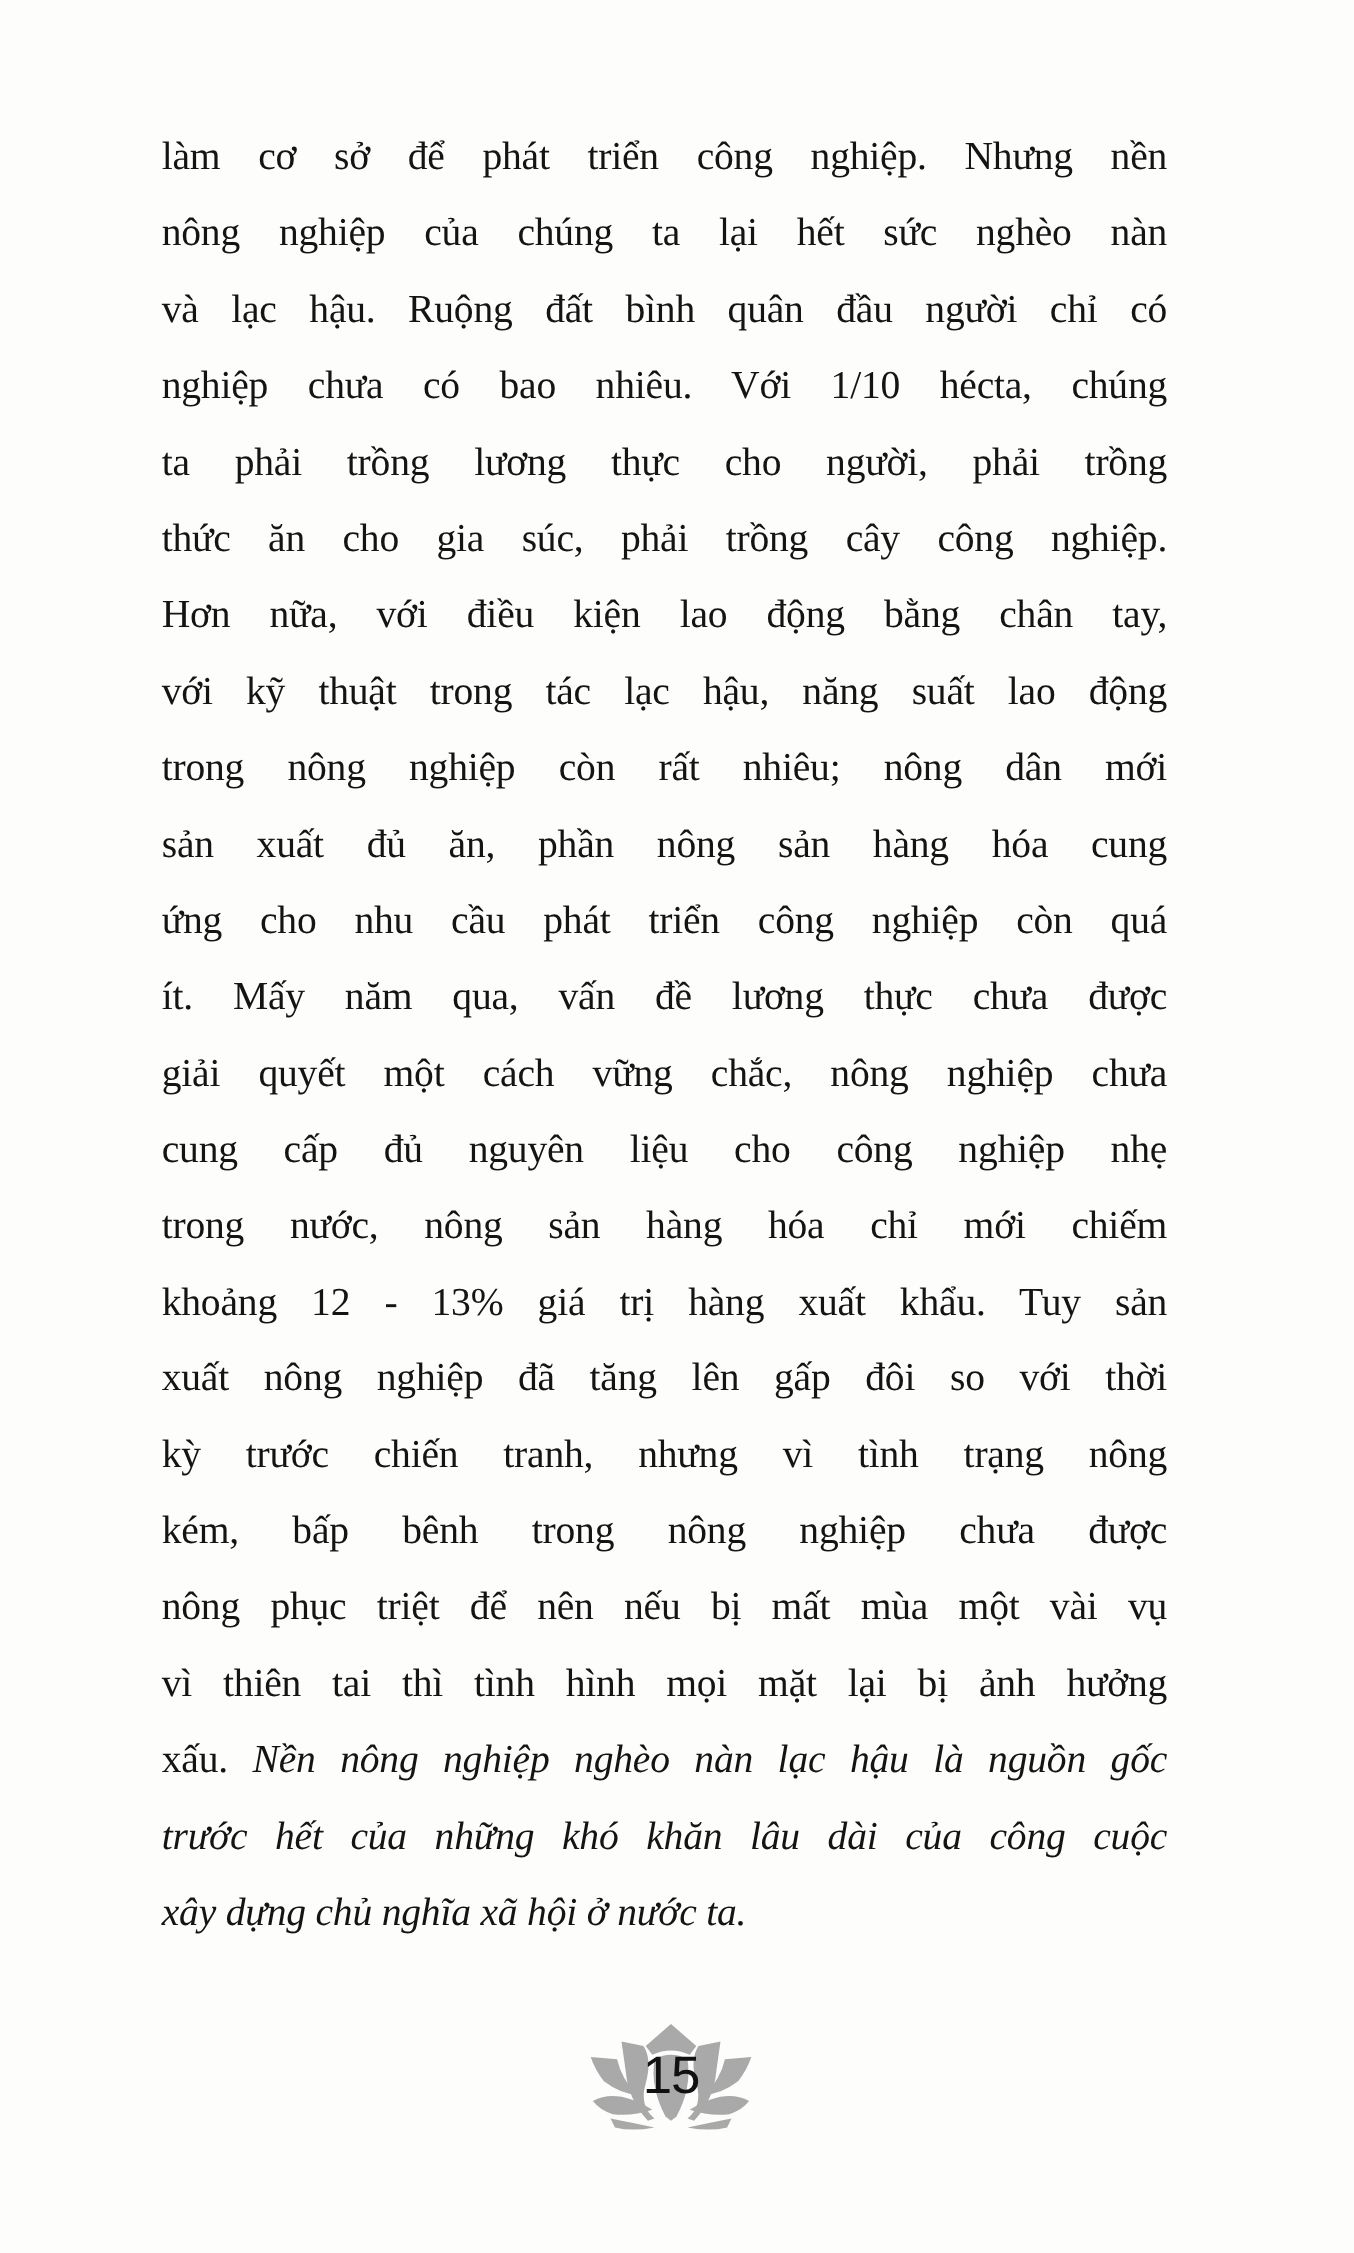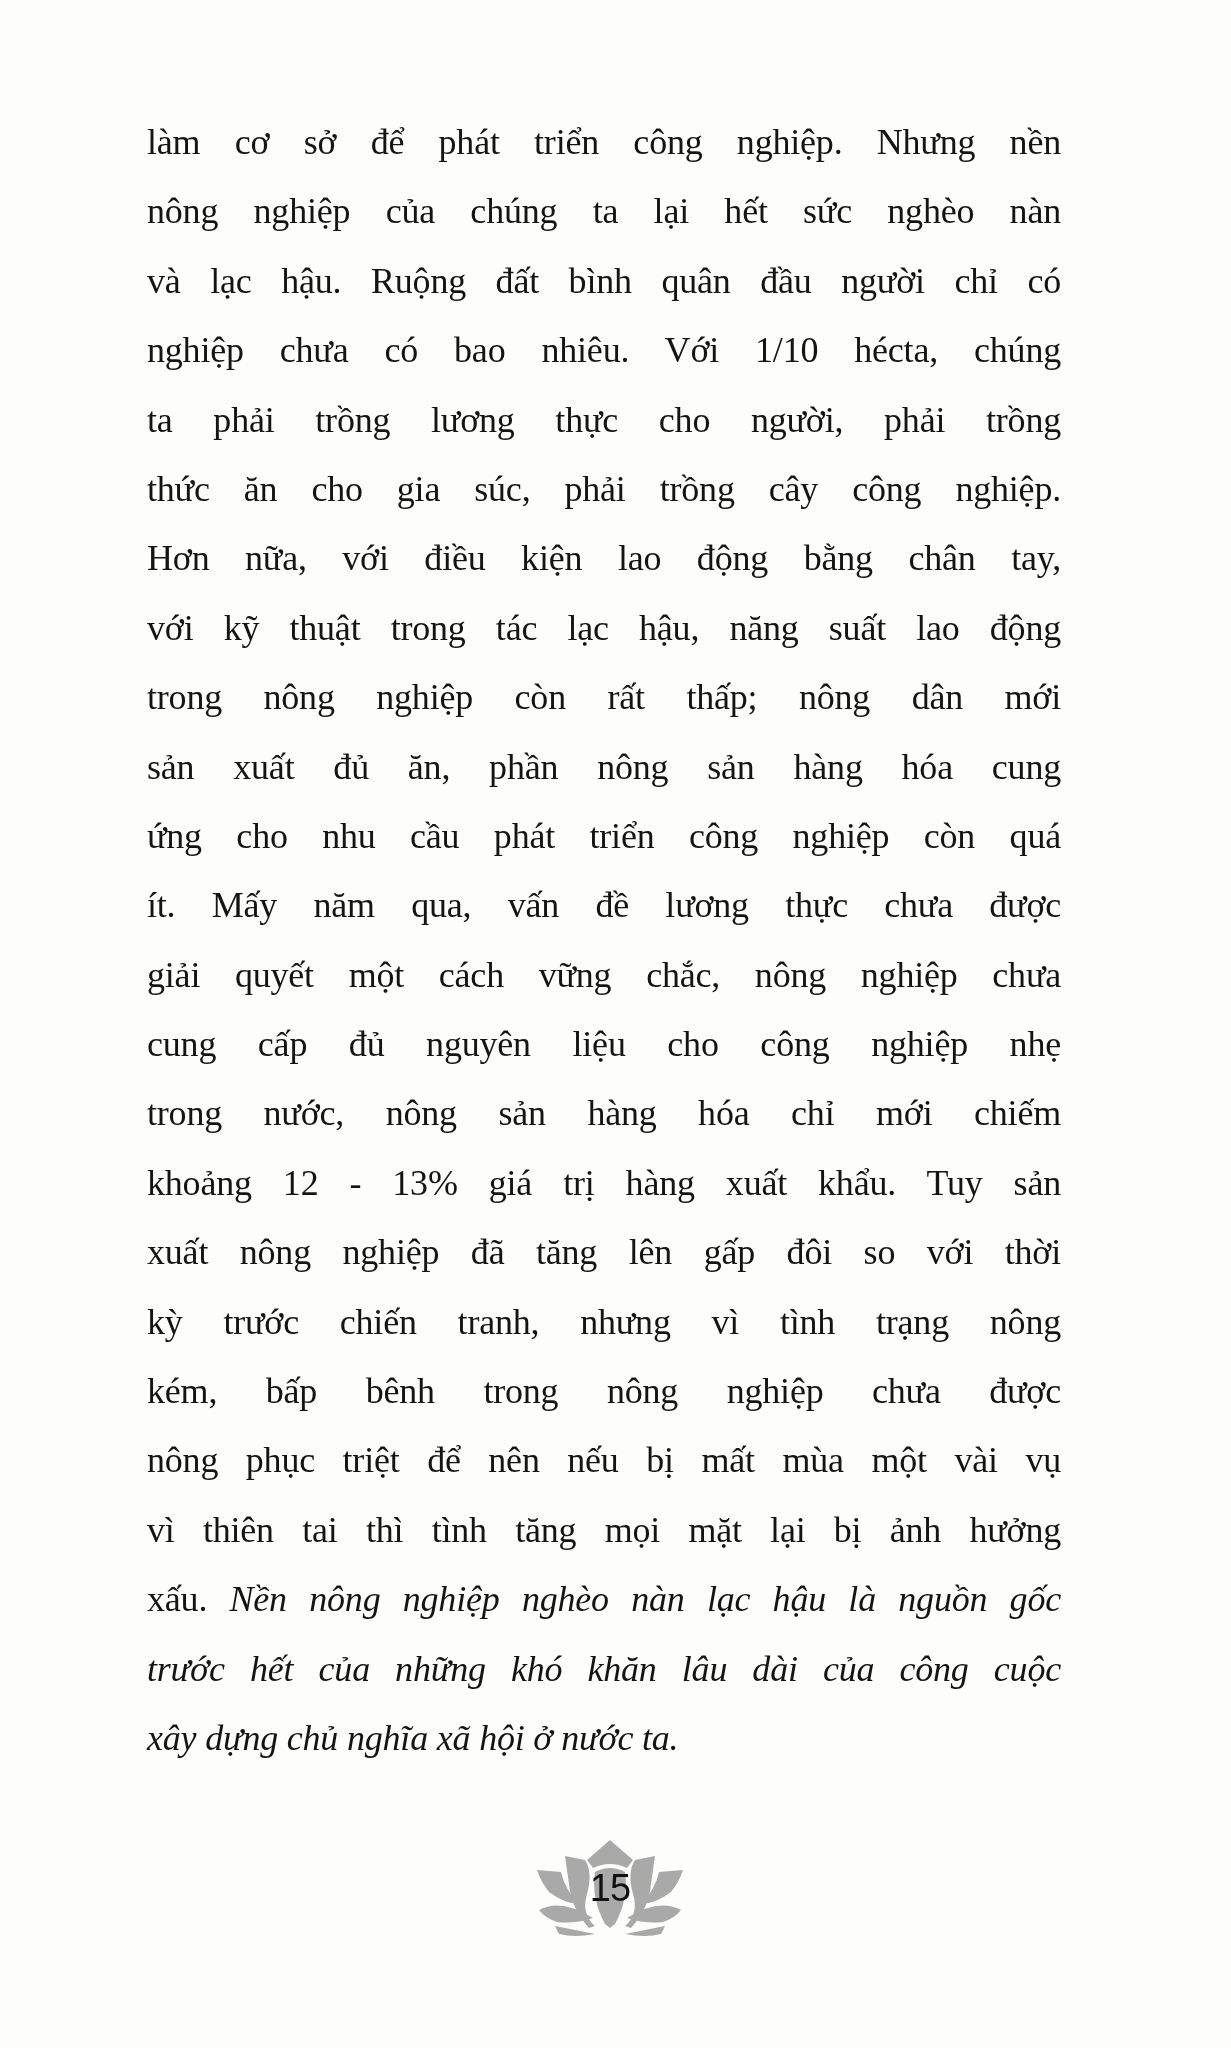--- a/index.html
+++ b/index.html
@@ -58,52 +58,52 @@
     position: absolute;
     left: 0; top: 0;
   }
   .page-number {
     position: absolute;
     left: 0;
     top: 30px;
     width: 150px;
     text-align: center;
     font-family: "Liberation Sans", "DejaVu Sans", sans-serif;
-    font-size: 38px;
+    font-size: 48px;
     line-height: 40px;
     color: #111111;
     letter-spacing: -1px;
   }
 </style>
 </head>
 <body>
 
 <div class="page">
   <div class="body-text">
     <span class="line">làm cơ sở để phát triển công nghiệp. Nhưng nền</span>
     <span class="line">nông nghiệp của chúng ta lại hết sức nghèo nàn</span>
     <span class="line">và lạc hậu. Ruộng đất bình quân đầu người chỉ có</span>
     <span class="line">nghiệp chưa có bao nhiêu. Với 1/10 hécta, chúng</span>
     <span class="line">ta phải trồng lương thực cho người, phải trồng</span>
     <span class="line">thức ăn cho gia súc, phải trồng cây công nghiệp.</span>
     <span class="line">Hơn nữa, với điều kiện lao động bằng chân tay,</span>
     <span class="line">với kỹ thuật trong tác lạc hậu, năng suất lao động</span>
-    <span class="line">trong nông nghiệp còn rất thấp; nông dân mới</span>
+    <span class="line">trong nông nghiệp còn rất nhiêu; nông dân mới</span>
     <span class="line">sản xuất đủ ăn, phần nông sản hàng hóa cung</span>
     <span class="line">ứng cho nhu cầu phát triển công nghiệp còn quá</span>
     <span class="line">ít. Mấy năm qua, vấn đề lương thực chưa được</span>
     <span class="line">giải quyết một cách vững chắc, nông nghiệp chưa</span>
     <span class="line">cung cấp đủ nguyên liệu cho công nghiệp nhẹ</span>
     <span class="line">trong nước, nông sản hàng hóa chỉ mới chiếm</span>
     <span class="line">khoảng 12 - 13% giá trị hàng xuất khẩu. Tuy sản</span>
     <span class="line">xuất nông nghiệp đã tăng lên gấp đôi so với thời</span>
     <span class="line">kỳ trước chiến tranh, nhưng vì tình trạng nông</span>
     <span class="line">kém, bấp bênh trong nông nghiệp chưa được</span>
     <span class="line">nông phục triệt để nên nếu bị mất mùa một vài vụ</span>
-    <span class="line">vì thiên tai thì tình tăng mọi mặt lại bị ảnh hưởng</span>
+    <span class="line">vì thiên tai thì tình hình mọi mặt lại bị ảnh hưởng</span>
     <span class="line"><span class="seg">xấu. </span><em class="seg">Nền nông nghiệp nghèo nàn lạc hậu là nguồn gốc</em></span>
     <span class="line italic">trước hết của những khó khăn lâu dài của công cuộc</span>
     <span class="line last italic">xây dựng chủ nghĩa xã hội ở nước ta.</span>
   </div>
 
   <div class="ornament">
     <svg width="150" height="104" viewBox="0 0 150 104" xmlns="http://www.w3.org/2000/svg">
       <g fill="#a9a9a9" stroke="none">
 
         <path d="M75 2 L98 22 L92 30 Q75 22 58 30 L52 22 Z"></path>

